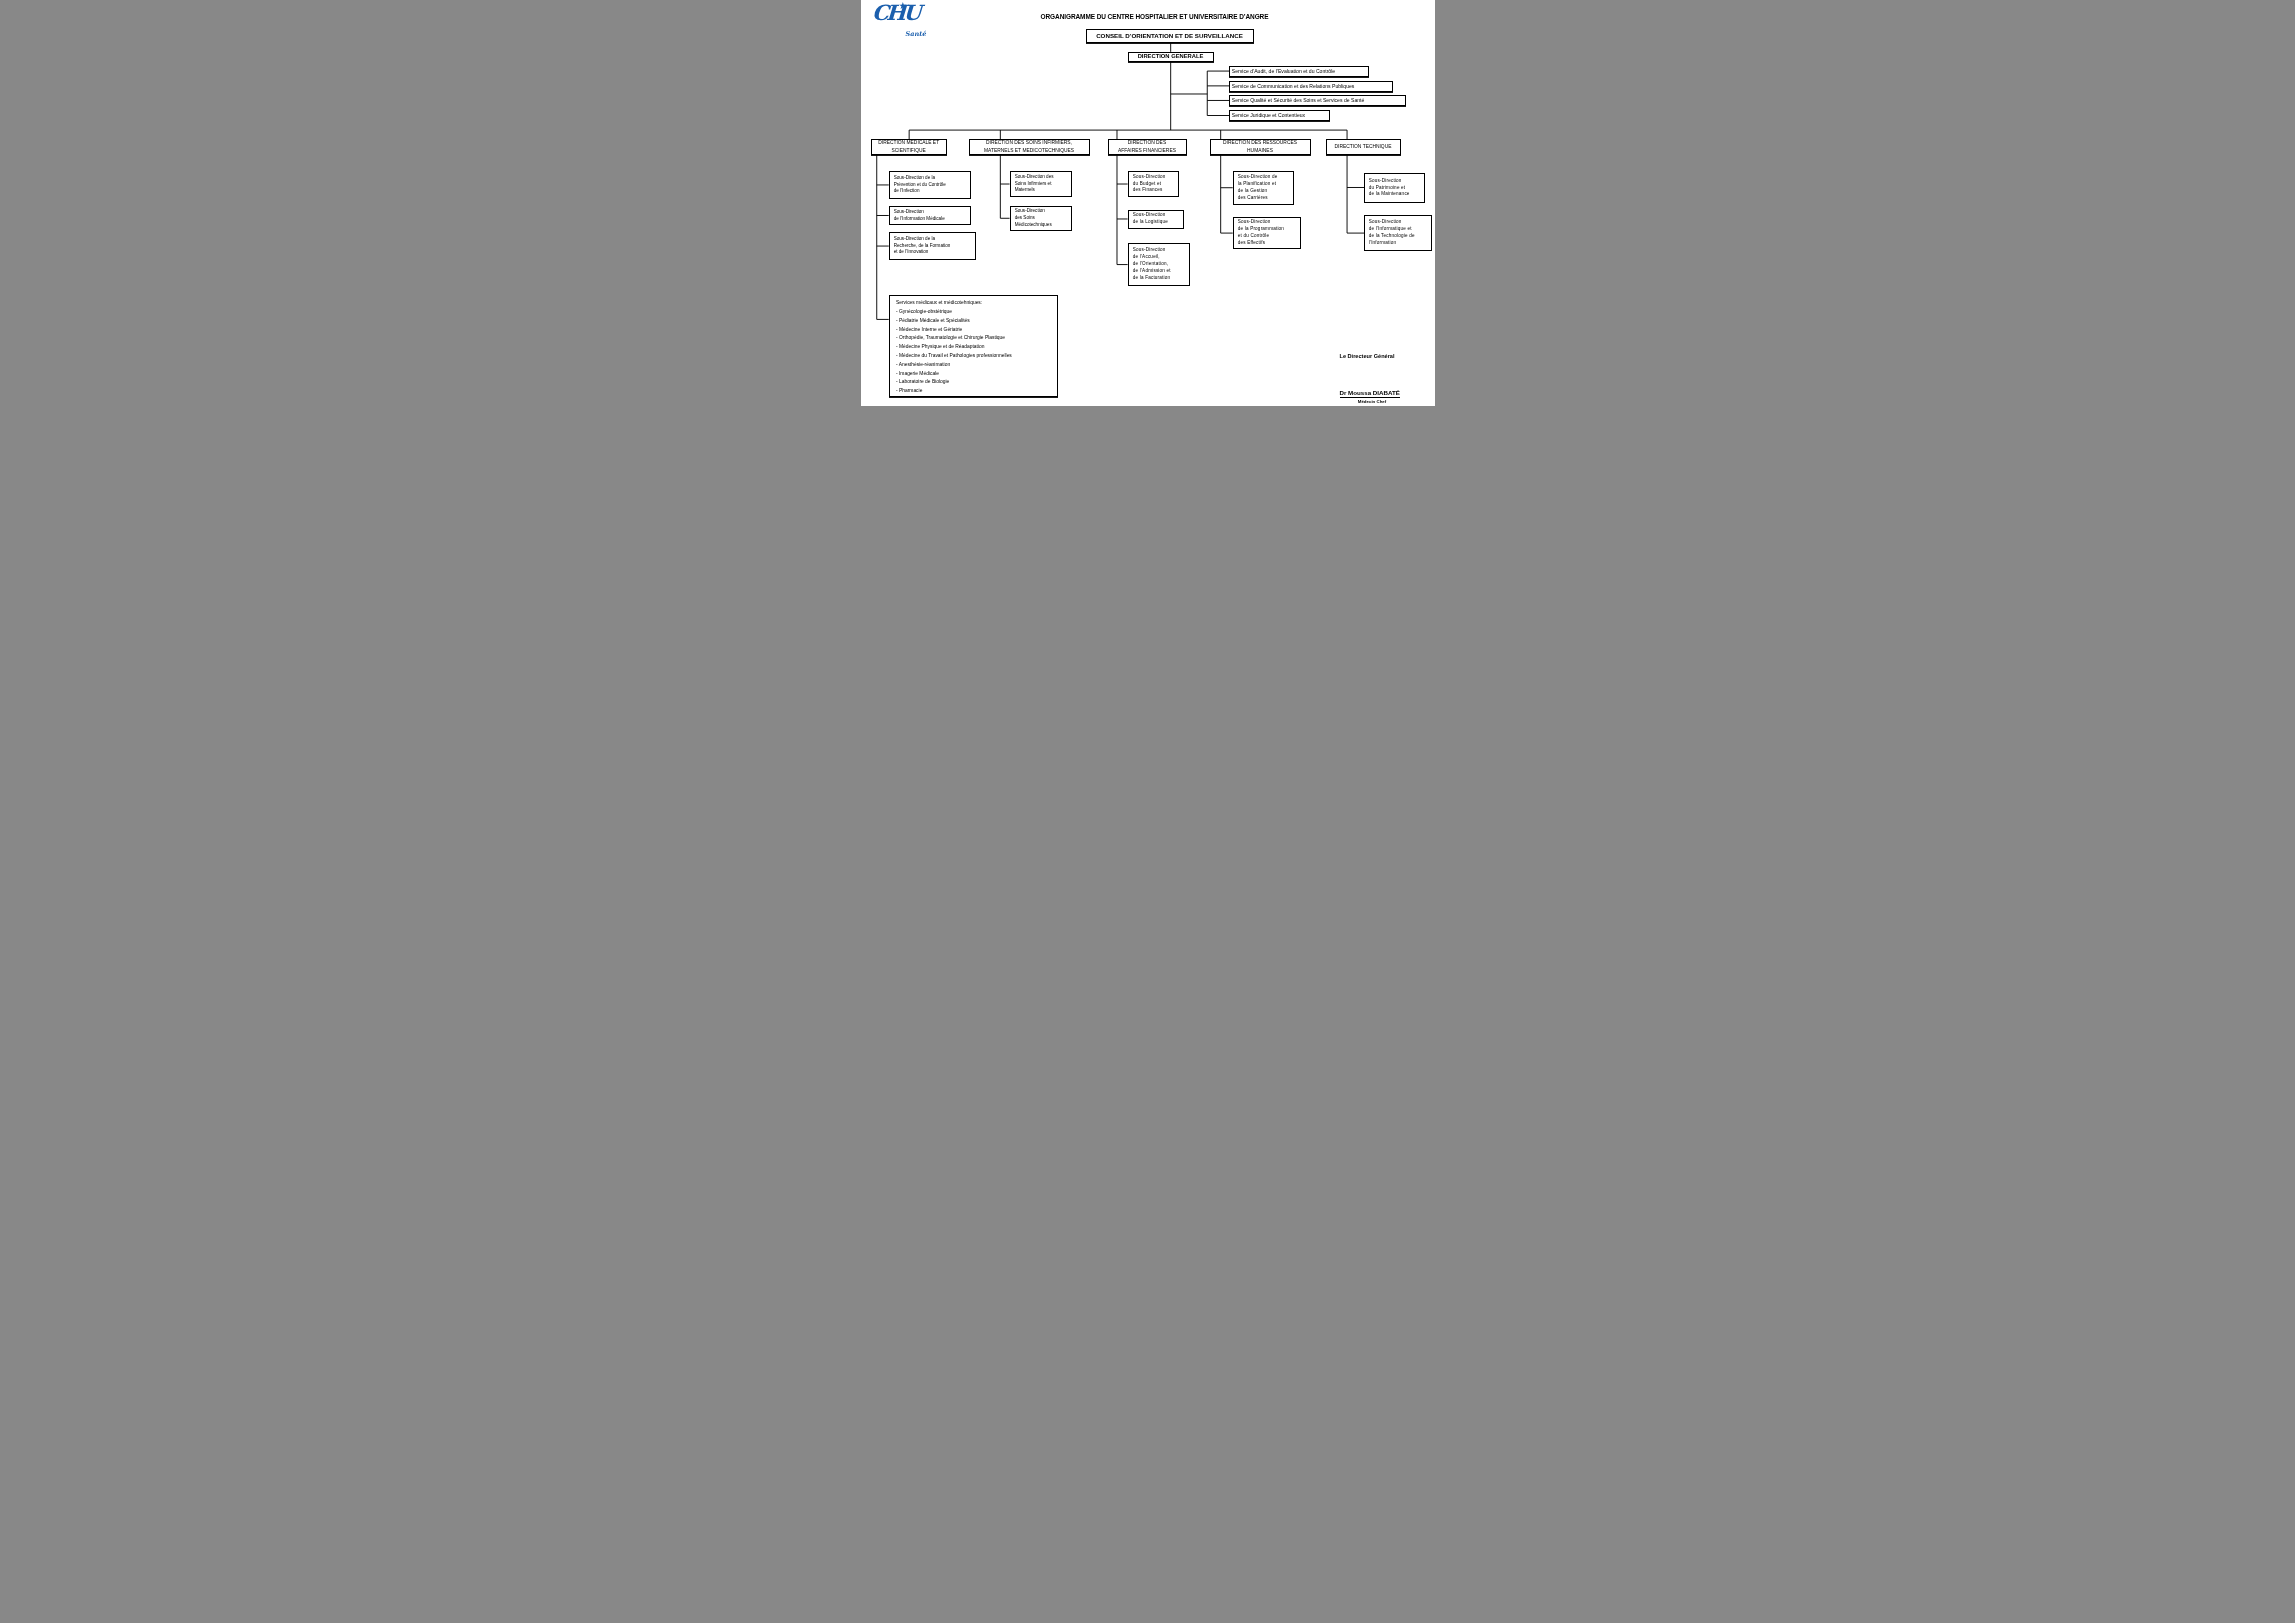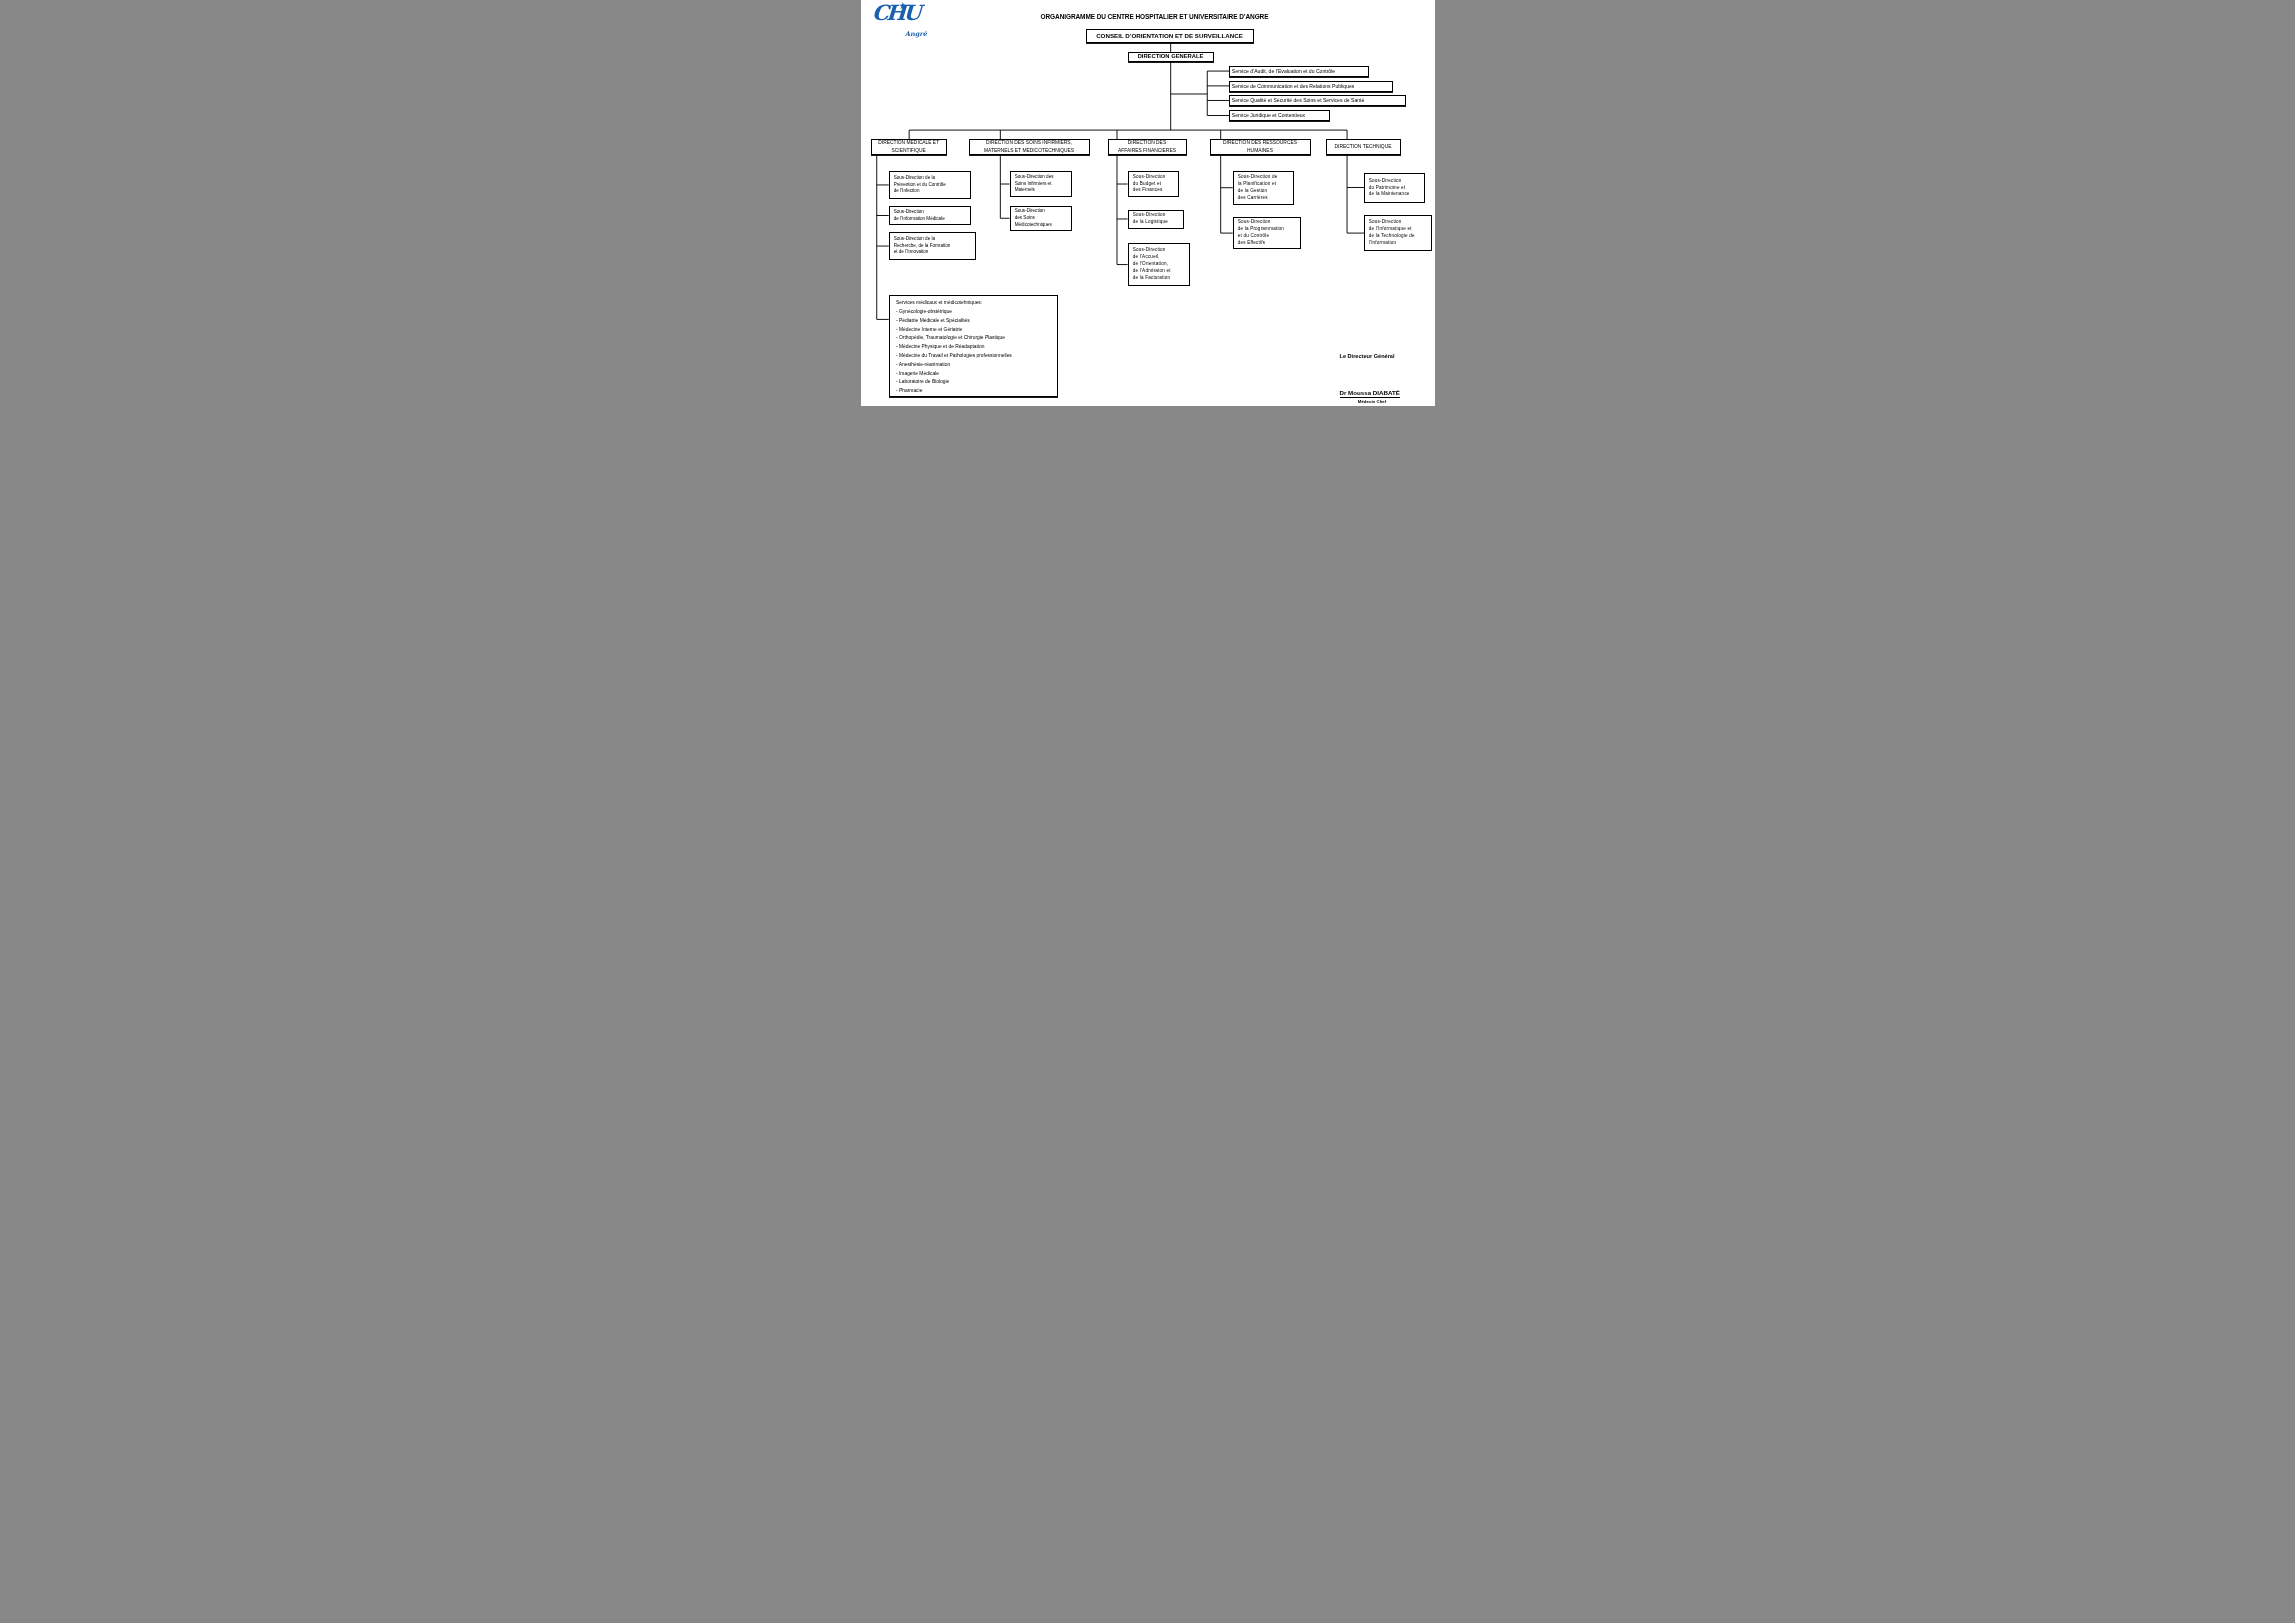--- a/index.html
+++ b/index.html
@@ -61,21 +61,21 @@
   .sig-fonction{position:absolute;left:479px;top:399px;width:65px;text-align:center;font-weight:bold;font-size:4.4px;}
 </style>
 </head>
 <body>
 
 <div class="page">
 
   <div class="logo">
     <span class="logo-acronym" style="color:#1b5fad">CHU</span>
     <span class="logo-star" style="color:#1b5fad">★</span>
-    <span class="logo-city" style="color:#1b5fad">Angré</span>
+    <span class="logo-city" style="color:#1b5fad">Santé</span>
   </div>
 
   <div class="title">ORGANIGRAMME DU CENTRE HOSPITALIER ET UNIVERSITAIRE D’ANGRE</div>
 
   <svg class="wires" width="574" height="406" viewBox="0 0 1240 877">
     <g stroke="#000" stroke-width="2" fill="none">
 
       <path d="M669,93 V112"></path>
 
       <path d="M669,134 V281"></path>

